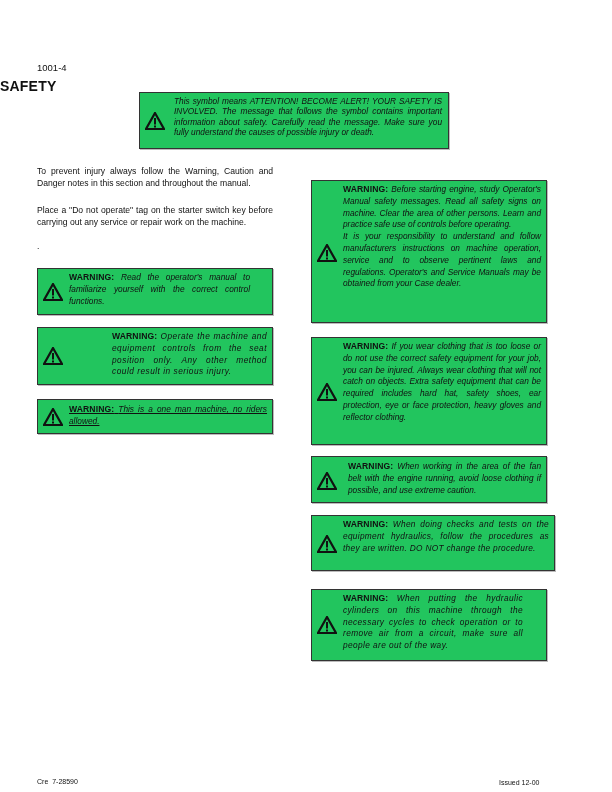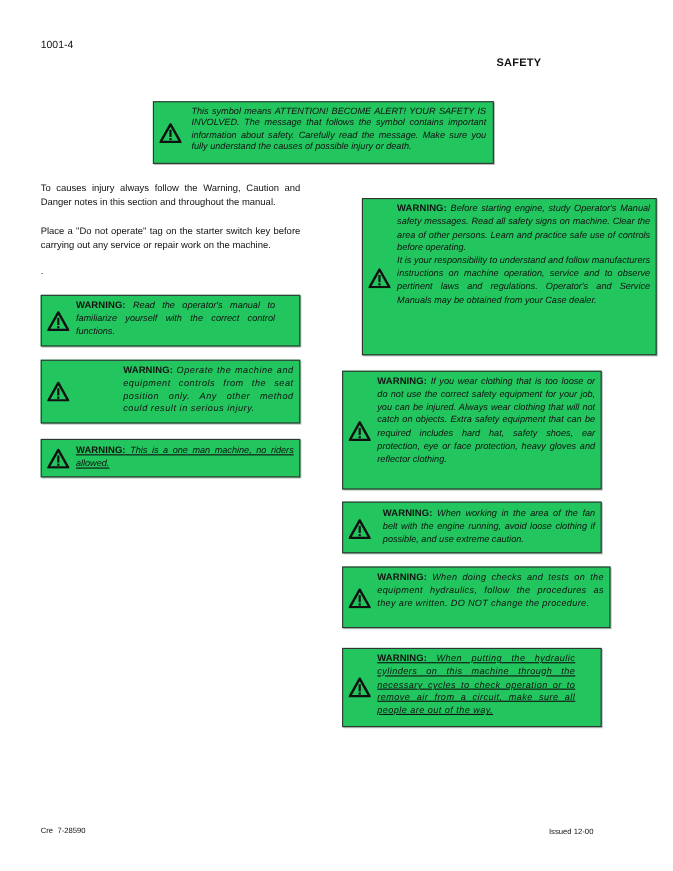--- a/index.html
+++ b/index.html
@@ -1,20 +1,20 @@
 <!DOCTYPE html>
 <html><head>
 <meta charset="utf-8">
 <style>
   html, body { margin:0; padding:0; background:#ffffff; }
   body { width:612px; height:792px; position:relative; overflow:hidden;
          font-family:"Liberation Sans", sans-serif; color:#111; }
-  .abs { position:absolute; }
+  .abs { position:absolute;margin-top:26px; }
   #page-number { left:37px; top:36px; font-size:9.5px; }
-  #title { left:0; width:492px; top:52px; text-align:right; font-weight:bold; font-size:10px; letter-spacing:0.2px; }
+  #title { left:0; width:492px; top:52px; text-align:left; font-weight:bold; font-size:14px; letter-spacing:0.2px; }
   .box { position:absolute; border:1.2px solid #333; box-sizing:border-box; background:#22c55e;
          box-shadow: 1px 1px 0 #bbb; }
   .box .icon { position:absolute; left:5px; width:20px; height:18px; }
   .box .txt { position:absolute; font-size:8.3px; line-height:11.8px; text-align:justify; }
   .box .txt i { font-style:italic; }
   .box .lbl { font-weight:bold; font-style:normal; font-size:8.6px; letter-spacing:0.1px; }
   #intro { left:139px; top:92px; width:310px; height:57px; }
   #intro .icon { top:19px; left:5px; }
   #intro .txt { left:34px; right:6px; top:3px; font-style:italic; line-height:10.3px; font-size:8.3px; }
   .para { position:absolute; left:37px; width:236px; font-size:8.6px; line-height:11.6px; text-align:justify; }
@@ -35,21 +35,21 @@
   <span class="icon">
     <svg class="svgtri" width="20" height="18" viewBox="0 0 20 18">
         <polygon points="10,1 19,17 1,17" fill="none" stroke="#111" stroke-width="2.2"></polygon>
         <rect x="9" y="6" width="2" height="6.5" fill="#111"></rect>
         <rect x="9" y="13.5" width="2" height="2" fill="#111"></rect>
       </svg>
   </span>
   <div class="txt">This symbol means ATTENTION! BECOME ALERT! YOUR SAFETY IS INVOLVED. The message that follows the symbol contains important information about safety. Carefully read the message. Make sure you fully understand the causes of possible injury or death.</div>
 </div>
 
-<div class="para" id="para1">To causes injury always follow the Warning, Caution and Danger notes in this section and throughout the manual.</div>
+<div class="para" id="para1">To prevent injury always follow the Warning, Caution and Danger notes in this section and throughout the manual.</div>
 <div class="para" id="para2">Place a "Do not operate" tag on the starter switch key before carrying out any service or repair work on the machine.</div>
 <div class="para" id="dot">.</div>
 
 <div class="box" style="left:37px;top:268px;width:236px;height:47px;">
   <span class="icon" style="top:14px;">
     <svg class="svgtri" width="20" height="18" viewBox="0 0 20 18">
         <polygon points="10,1 19,17 1,17" fill="none" stroke="#111" stroke-width="2.2"></polygon>
         <rect x="9" y="6" width="2" height="6.5" fill="#111"></rect>
         <rect x="9" y="13.5" width="2" height="2" fill="#111"></rect>
       </svg>
@@ -72,21 +72,21 @@
   <span class="icon" style="top:8px;">
     <svg class="svgtri" width="20" height="18" viewBox="0 0 20 18">
         <polygon points="10,1 19,17 1,17" fill="none" stroke="#111" stroke-width="2.2"></polygon>
         <rect x="9" y="6" width="2" height="6.5" fill="#111"></rect>
         <rect x="9" y="13.5" width="2" height="2" fill="#111"></rect>
       </svg>
   </span>
   <div class="txt" style="left:31px;right:5px;top:4px;text-decoration:underline;"><span class="lbl">WARNING:</span> <i>This is a one man machine, no riders allowed.</i></div>
 </div>
 
-<div class="box" style="left:329px;top:180px;width:268px;height:143px;">
+<div class="box" style="left:311px;top:180px;width:236px;height:143px;">
   <span class="icon" style="top:63px;">
     <svg class="svgtri" width="20" height="18" viewBox="0 0 20 18">
         <polygon points="10,1 19,17 1,17" fill="none" stroke="#111" stroke-width="2.2"></polygon>
         <rect x="9" y="6" width="2" height="6.5" fill="#111"></rect>
         <rect x="9" y="13.5" width="2" height="2" fill="#111"></rect>
       </svg>
   </span>
   <div class="txt" style="left:31px;right:5px;top:3px;"><span class="lbl">WARNING:</span> <i>Before starting engine, study Operator's Manual safety messages. Read all safety signs on machine. Clear the area of other persons. Learn and practice safe use of controls before operating.</i><br><i>It is your responsibility to understand and follow manufacturers instructions on machine operation, service and to observe pertinent laws and regulations. Operator's and Service Manuals may be obtained from your Case dealer.</i></div>
 </div>
 
@@ -124,17 +124,17 @@
 </div>
 
 <div class="box" style="left:311px;top:589px;width:236px;height:72px;">
   <span class="icon" style="top:26px;">
     <svg class="svgtri" width="20" height="18" viewBox="0 0 20 18">
         <polygon points="10,1 19,17 1,17" fill="none" stroke="#111" stroke-width="2.2"></polygon>
         <rect x="9" y="6" width="2" height="6.5" fill="#111"></rect>
         <rect x="9" y="13.5" width="2" height="2" fill="#111"></rect>
       </svg>
   </span>
-  <div class="txt" style="left:31px;right:23px;top:3px;letter-spacing:0.4px;text-decoration:underline;"><span class="lbl">WARNING:</span> <i>When putting the hydraulic cylinders on this machine through the necessary cycles to check operation or to remove air from a circuit, make sure all people are out of the way.</i></div>
+  <div class="txt" style="left:31px;right:23px;top:3px;letter-spacing:0.4px;"><span class="lbl">WARNING:</span> <i>When putting the hydraulic cylinders on this machine through the necessary cycles to check operation or to remove air from a circuit, make sure all people are out of the way.</i></div>
 </div>
 
 <div class="abs" id="footer-left" style="white-space:pre;">Cre  7-28590</div>
 <div class="abs" id="footer-right">Issued 12-00</div>
 
 </body></html>

